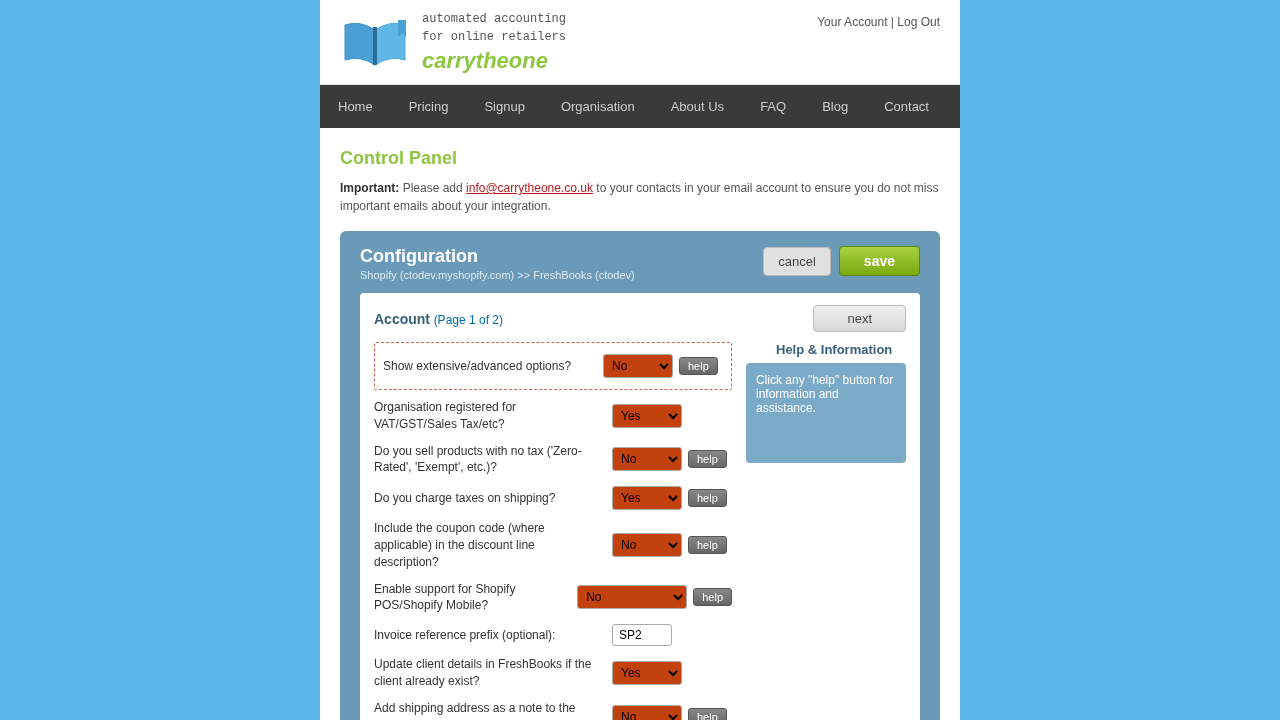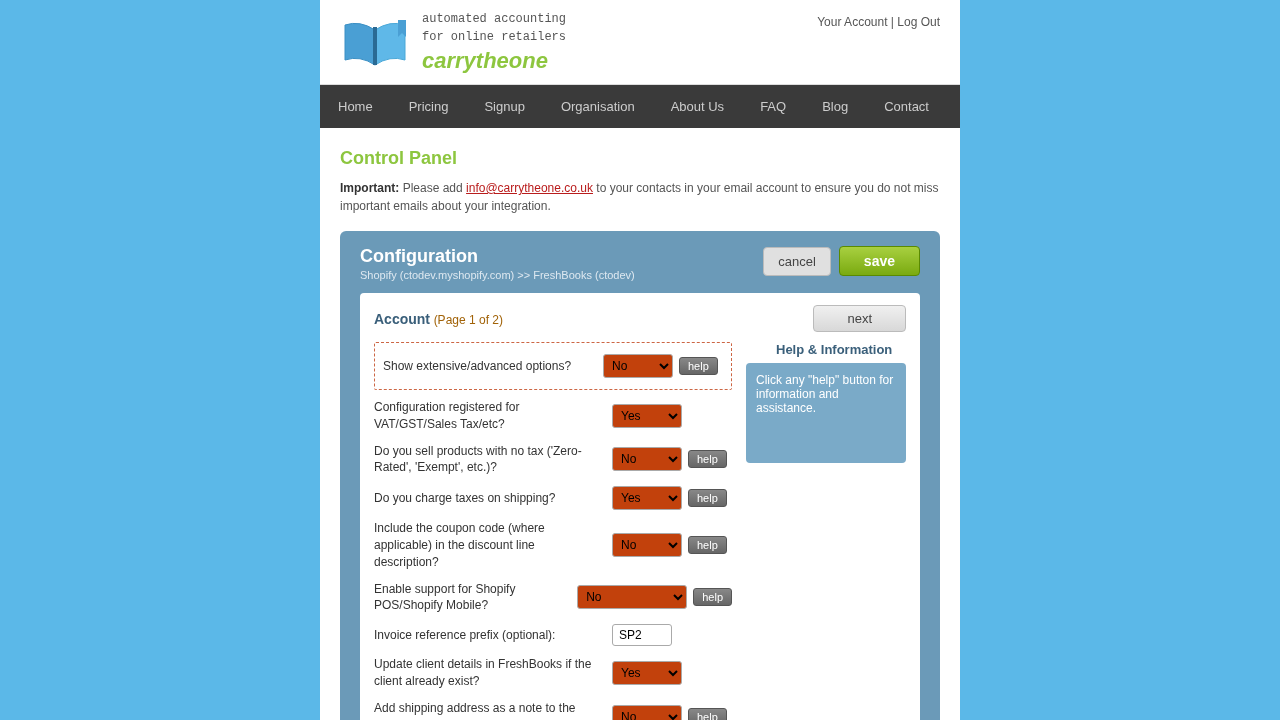--- a/index.html
+++ b/index.html
@@ -159,21 +159,21 @@
       align-items: center;
       margin-bottom: 10px;
     }
     .general-title {
       font-size: 14px;
       font-weight: bold;
       color: #3a5f7a;
     }
     .general-page {
       font-size: 12px;
-      color: #a16207;
+      color: #0369a1;
       font-weight: normal;
     }
     .btn-next {
       background: linear-gradient(to bottom, #f0f0f0, #d8d8d8);
       border: 1px solid #bbb;
       border-radius: 4px;
       padding: 5px 33px;
       cursor: pointer;
       font-size: 13px;
       color: #444;
@@ -345,21 +345,21 @@
                   <div class="form-row">
                     <div class="form-label">Show extensive/advanced options?</div>
                     <div class="form-control-area">
                       <select class="form-select"><option value="No">No</option><option value="Yes">Yes</option></select>
                       <button class="btn-help">help</button>
                     </div>
                   </div>
                 </div>
                 <div>
                   <div class="form-row">
-                    <div class="form-label">Configuration registered for VAT/GST/Sales Tax/etc?</div>
+                    <div class="form-label">Organisation registered for VAT/GST/Sales Tax/etc?</div>
                     <div class="form-control-area">
                       <select class="form-select"><option value="Yes">Yes</option><option value="No">No</option></select>
                     </div>
                   </div>
                 </div>
                 <div>
                   <div class="form-row">
                     <div class="form-label">Do you sell products with no tax ('Zero-Rated', 'Exempt', etc.)?</div>
                     <div class="form-control-area">
                       <select class="form-select"><option value="No">No</option><option value="Yes">Yes</option></select>

